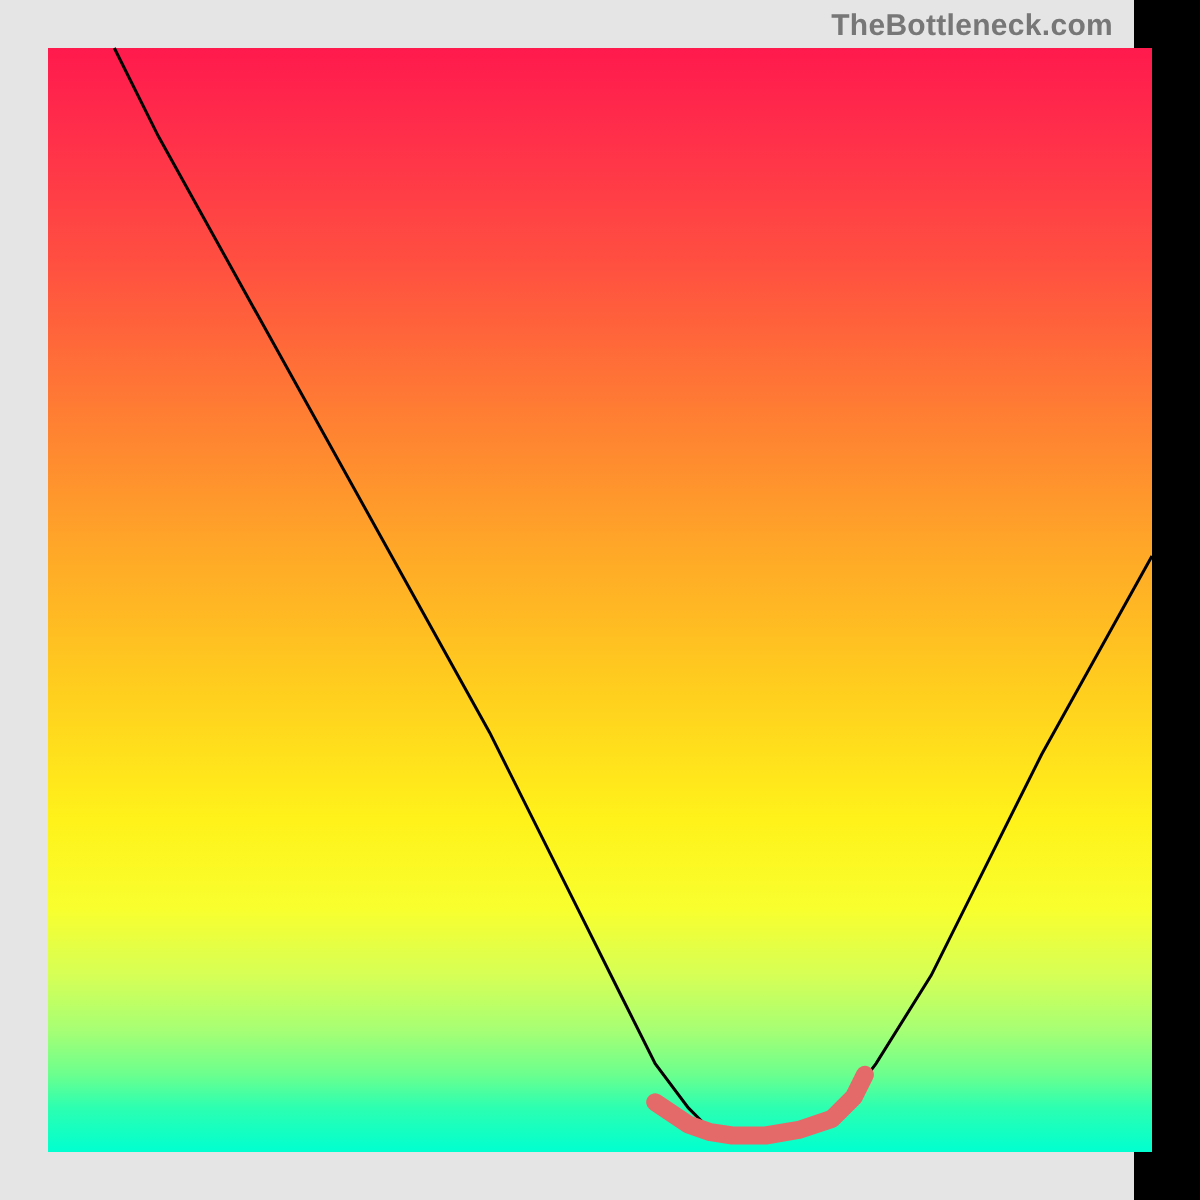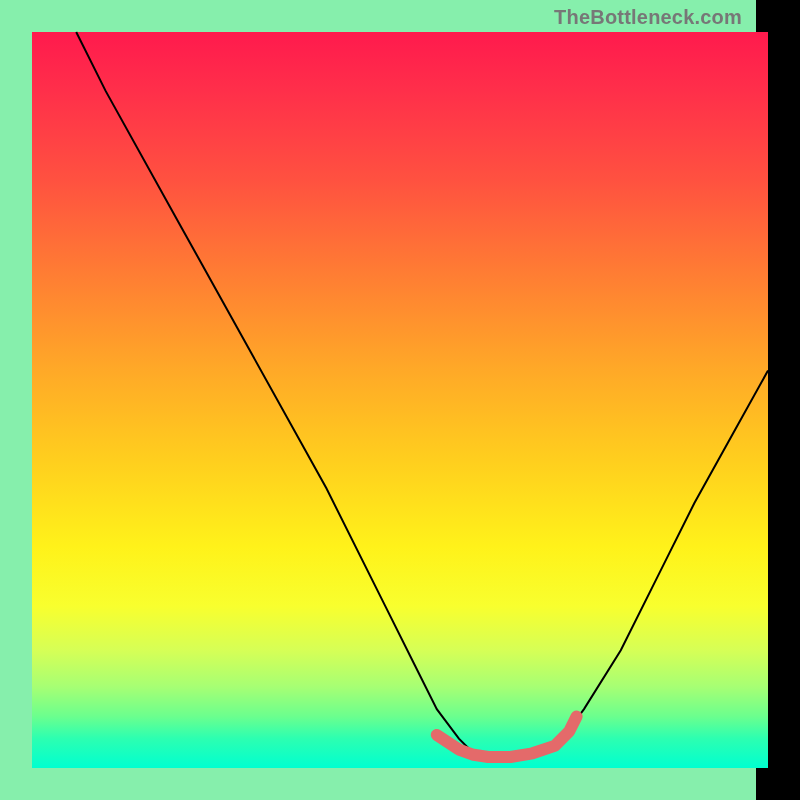--- a/index.html
+++ b/index.html
@@ -8,21 +8,21 @@
     width: 800px;
     height: 800px;
     background: #000;
     overflow: hidden;
     font-family: Arial, Helvetica, sans-serif;
   }
   .frame {
     position: relative;
     width: 756px;
     height: 800px;
-    background: #86efac;
+    background: #e5e5e5;
   }
   .plot-area {
     position: absolute;
     left: 32px;
     top: 32px;
     width: 736px;
     height: 736px;
     
     background: linear-gradient(to bottom,
       #ff1a4d 0%,

